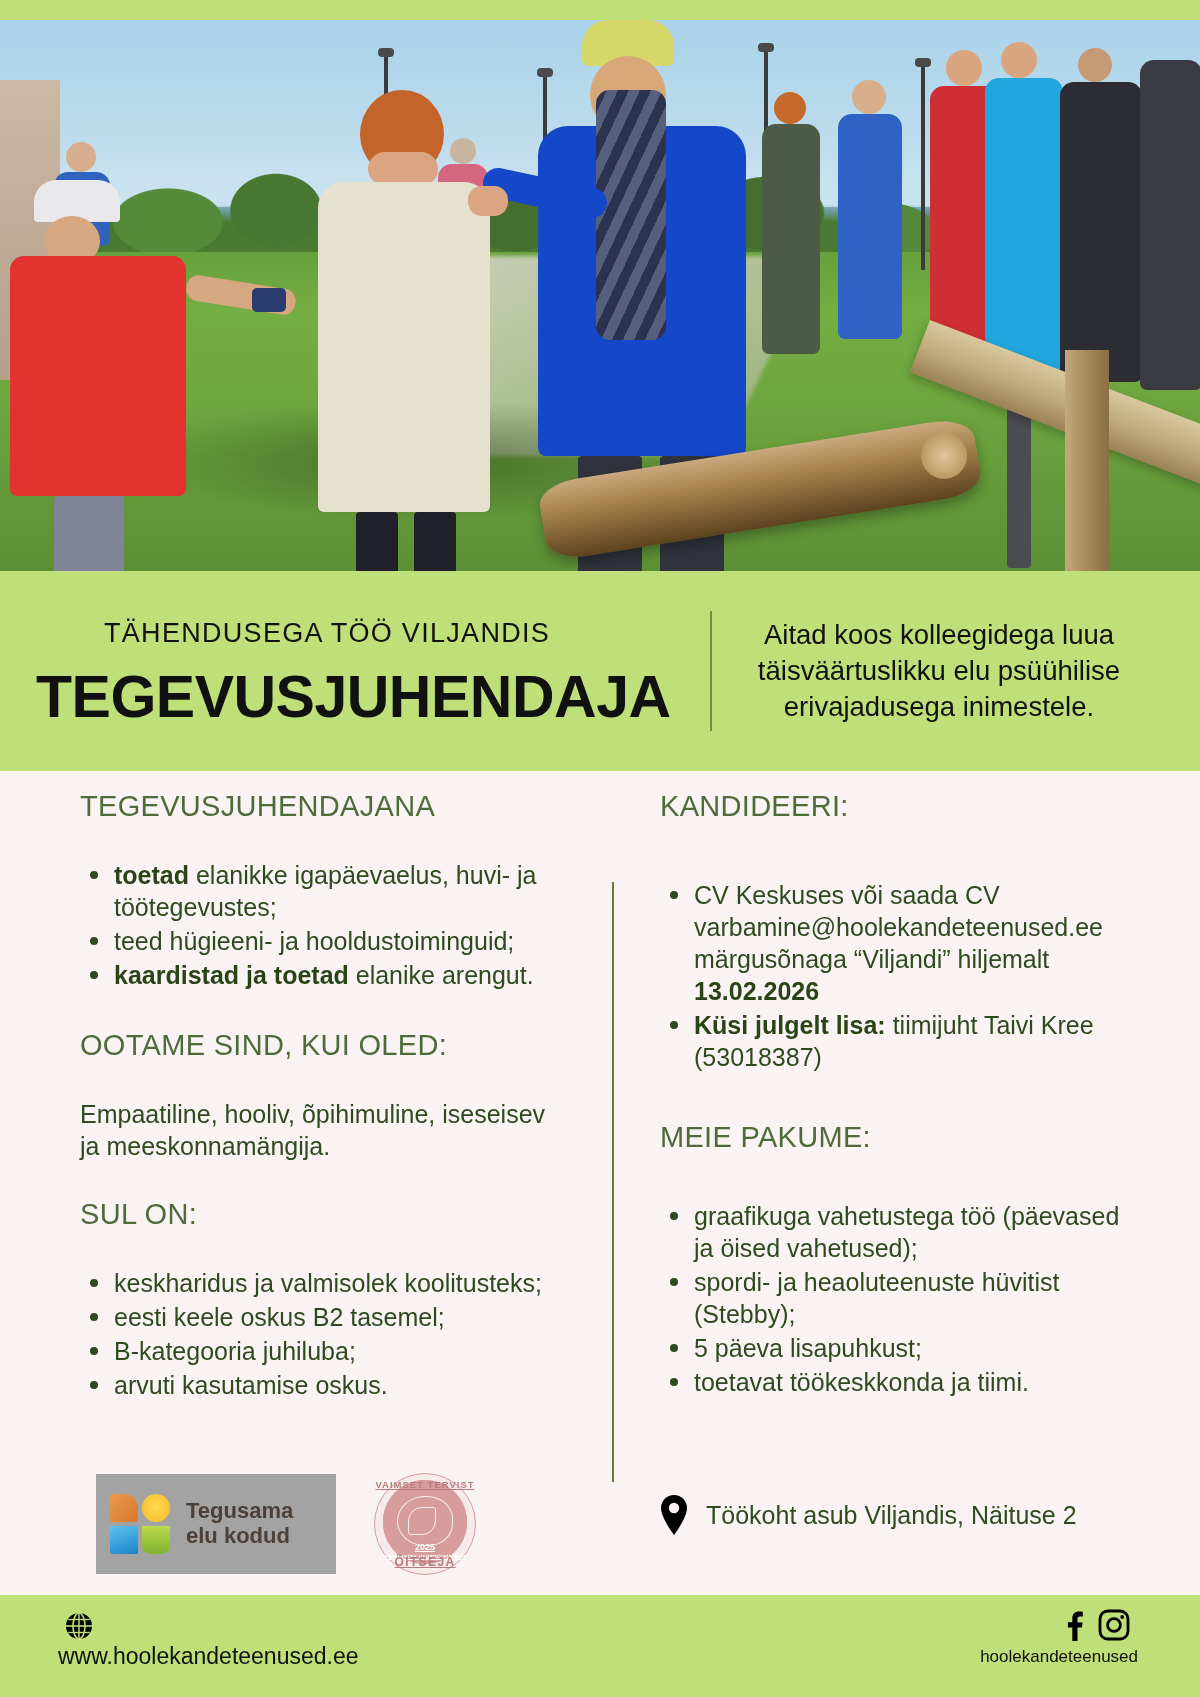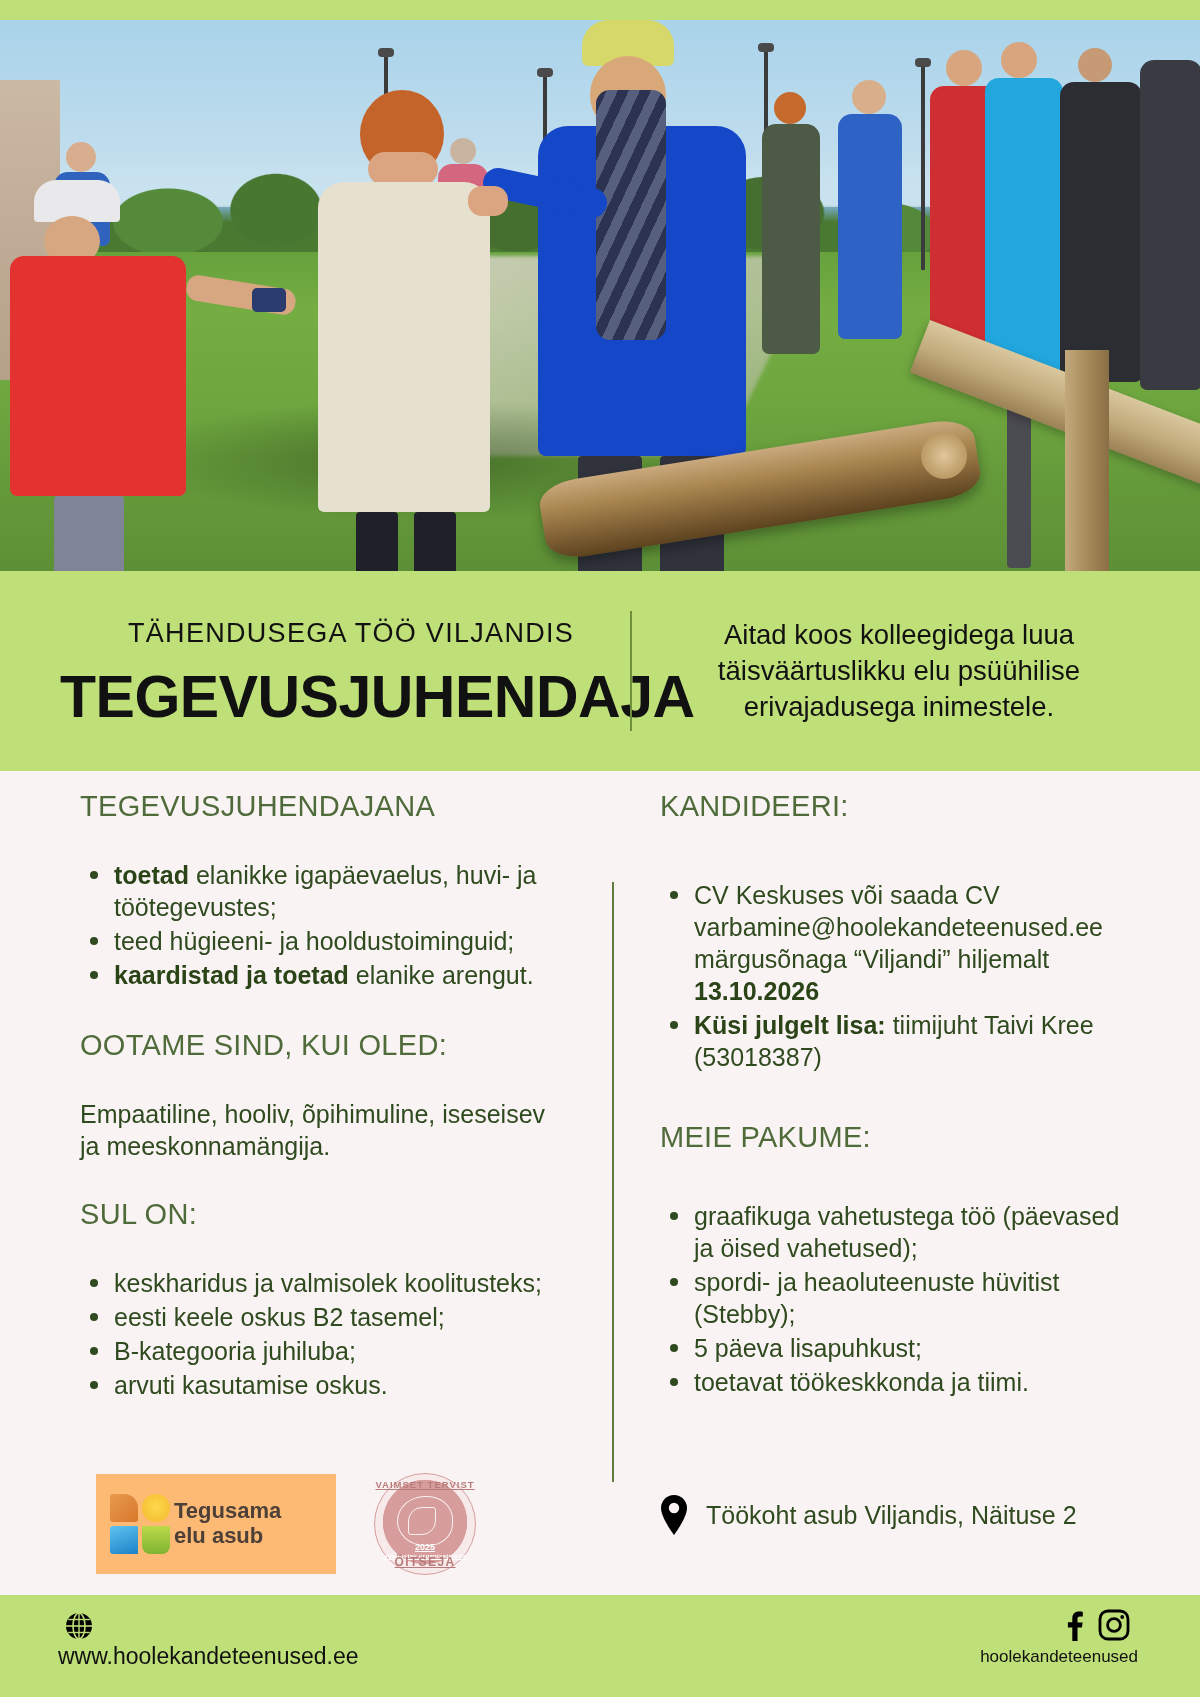--- a/index.html
+++ b/index.html
@@ -121,22 +121,22 @@
     height: 200px;
     background: #bfdf78;
   }
   .band-inner {
     position: absolute;
     inset: 0;
     display: flex;
     align-items: center;
   }
   .band-left {
-    width: 630px;
-    padding-left: 60px;
+    width: 710px;
+    padding-left: 36px;
     padding-top: 6px;
   }
   .eyebrow {
     font-size: 27px;
     letter-spacing: 1.3px;
     color: #111;
     font-weight: 400;
     margin-left: 68px;
     margin-bottom: 14px;
     white-space: nowrap;
@@ -231,24 +231,24 @@
   
   .logos {
     position: absolute;
     left: 96px; top: 1473px;
     display: flex;
     align-items: center;
     gap: 38px;
   }
   .logo-card {
     width: 240px; height: 100px;
-    background: #fdba74;
+    background: #a3a3a3;
     display: flex;
     align-items: center;
-    gap: 4px;
+    gap: 16px;
     padding: 0 14px;
   }
   .logo-marks {
     display: grid;
     grid-template-columns: 28px 28px;
     grid-template-rows: 28px 28px;
     gap: 4px;
   }
   .lm { border-radius: 3px; }
   .lm1 { background: linear-gradient(135deg,#e89a4e,#d8772c); border-radius: 3px 14px 3px 3px; }
@@ -473,21 +473,21 @@
         <li>eesti keele oskus B2 tasemel;</li>
         <li>B-kategooria juhiluba;</li>
         <li>arvuti kasutamise oskus.</li>
       </ul>
     </div>
 
     <div class="col-right">
       <div class="section-head">KANDIDEERI:</div>
       <div class="gap-lg"></div>
       <ul class="bullets">
-        <li><span>CV Keskuses või saada CV varbamine@hoolekandeteenused.ee märgusõnaga “Viljandi” hiljemalt </span><b>13.10.2026</b></li>
+        <li><span>CV Keskuses või saada CV varbamine@hoolekandeteenused.ee märgusõnaga “Viljandi” hiljemalt </span><b>13.02.2026</b></li>
         <li><b>Küsi julgelt lisa:</b><span> tiimijuht Taivi Kree (53018387)</span></li>
       </ul>
 
       <div class="gap-lg"></div>
       <div class="section-head">MEIE PAKUME:</div>
       <div class="gap-md"></div>
       <ul class="bullets">
         <li>graafikuga vahetustega töö (päevased ja öised vahetused);</li>
         <li>spordi- ja heaoluteenuste hüvitist (Stebby);</li>
         <li>5 päeva lisapuhkust;</li>
@@ -499,21 +499,21 @@
   <div class="logos">
     <div class="logo-card">
       <div class="logo-marks">
         <div class="lm lm1"></div>
         <div class="lm lm2"></div>
         <div class="lm lm3"></div>
         <div class="lm lm4"></div>
       </div>
       <div class="logo-text">
         <div>Tegusama</div>
-        <div>elu asub</div>
+        <div>elu kodud</div>
       </div>
     </div>
 
     <div class="seal">
       <div class="seal-arc-top">VAIMSET TERVIST</div>
       <div class="seal-face"></div>
       <div class="seal-year">2025</div>
       <div class="seal-sub">väärtustav organisatsioon</div>
       <div class="seal-arc-bottom">ÕITSEJA</div>
     </div>

